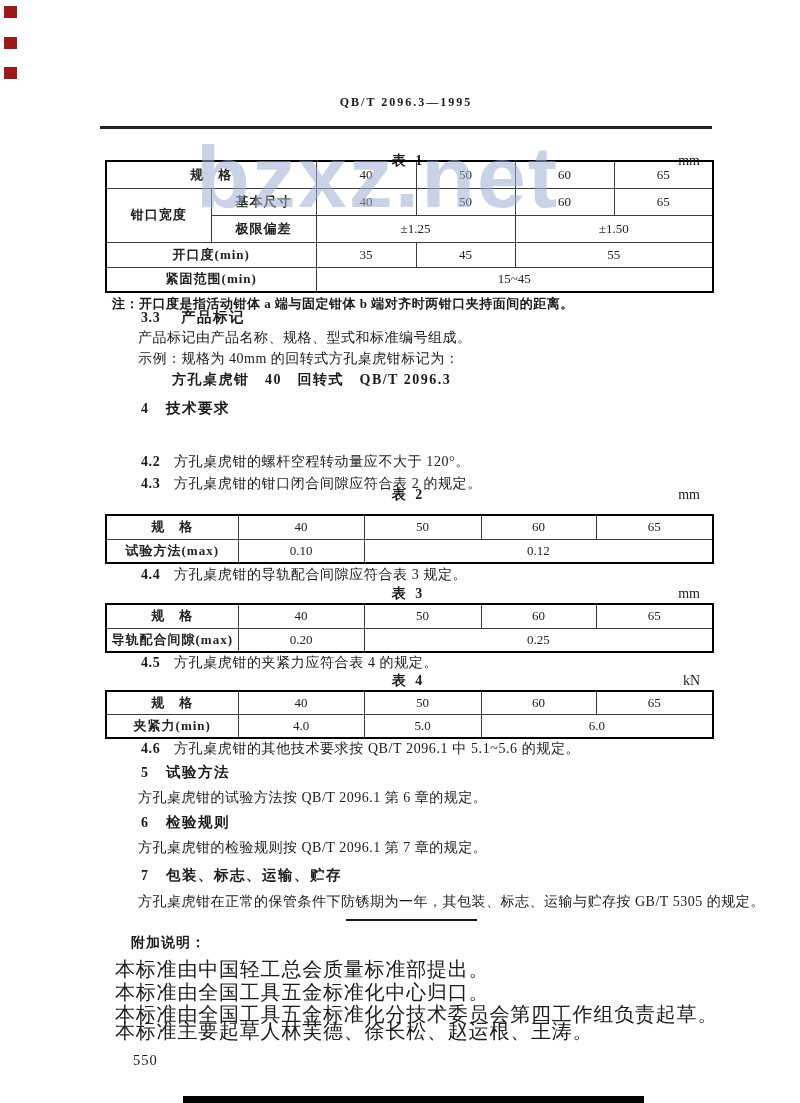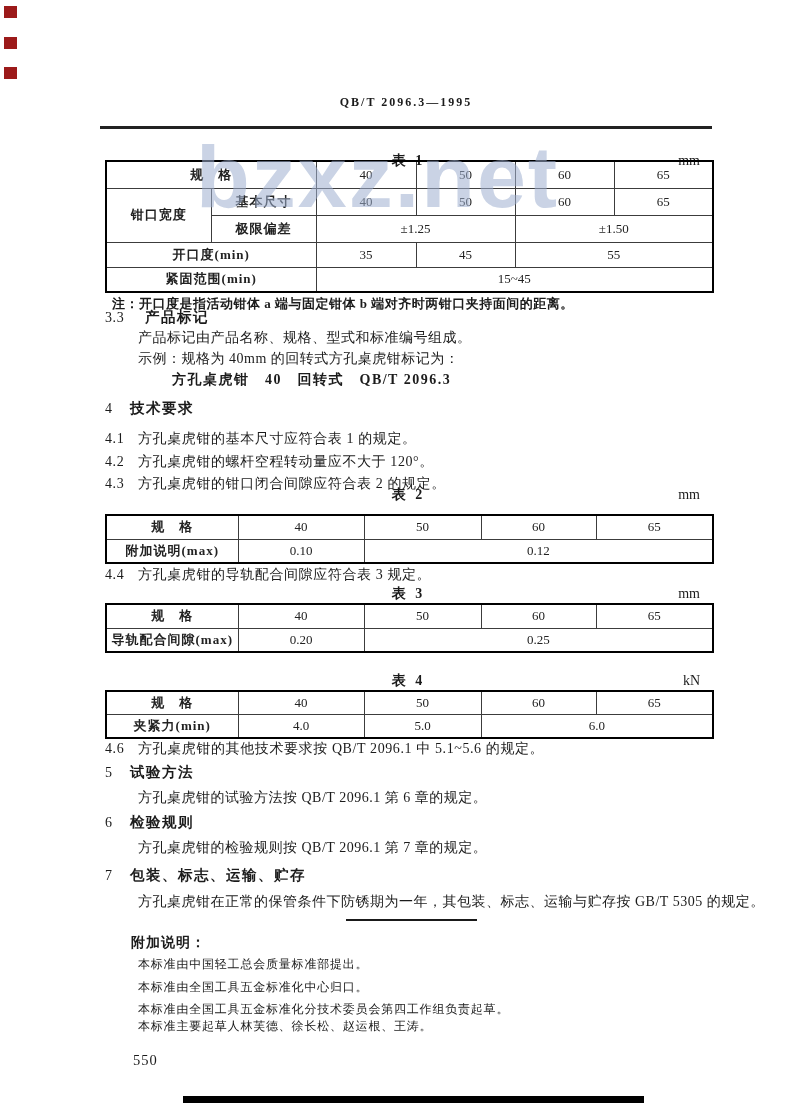--- a/index.html
+++ b/index.html
@@ -33,32 +33,32 @@
     border:2px solid #000000; }
   table.t td { border:1px solid #3c3c3c; text-align:center; vertical-align:middle;
     font-size:13px; padding:0; color:#222; }
   table.t td.lbl { font-weight:bold; letter-spacing:1px; }
 
   .note { position:absolute; left:112px; font-size:13px; font-weight:bold;
     white-space:nowrap; letter-spacing:0.5px; }
 
   
   .clause { position:absolute; left:105px; white-space:nowrap; font-size:14px; letter-spacing:0.6px; }
-  .clause .num { font-weight:normal; display:inline-block; }
+  .clause .num { font-weight:bold; display:inline-block;margin-left:36px; }
   .nw25 { width:25px; }
   .nw33 { width:33px; }
   .nw40 { width:40px; }
   .clause .ttl { font-weight:bold; font-size:14.5px; letter-spacing:1.5px; }
   .body { position:absolute; left:138px; font-size:14px; white-space:nowrap; letter-spacing:0.5px; }
   .body.bold { font-weight:bold; letter-spacing:1.5px; }
 
   .sep { position:absolute; left:346px; top:919px; width:131px; height:2px; background:#1a1a1a; }
 
   .appendix-title { position:absolute; left:131px; font-size:14px; font-weight:bold; letter-spacing:1px; white-space:nowrap; }
-  .appendix-line { position:absolute; left:138px; font-size:12px; letter-spacing:0.8px; white-space:nowrap; }
+  .appendix-line { position:absolute; left:115px; font-size:20px; letter-spacing:0.8px; white-space:nowrap; }
 
   .page-number { position:absolute; left:133px; top:1052px; font-size:14.5px; letter-spacing:1px; }
   .bottom-bar { position:absolute; left:183px; top:1096px; width:461px; height:7px; background:#000; }
 </style>
 </head>
 <body>
 
 <div class="page">
 
   <div class="mark" style="top:6px"></div>
@@ -123,23 +123,20 @@
   <div class="clause" style="top:308px">
     <span class="num nw40">3.3</span><span class="ttl">产品标记</span>
   </div>
   <div class="body" style="top:329px">产品标记由产品名称、规格、型式和标准编号组成。</div>
   <div class="body" style="top:350px">示例：规格为 40mm 的回转式方孔桌虎钳标记为：</div>
   <div class="body bold" style="top:371px; left:172px">方孔桌虎钳　40　回转式　QB/T 2096.3</div>
 
   <div class="clause" style="top:399px">
     <span class="num nw25">4</span><span class="ttl">技术要求</span>
   </div>
-  <div class="clause" style="top:430px">
-    <span class="num nw33">4.1</span><span>方孔桌虎钳的基本尺寸应符合表 1 的规定。</span>
-  </div>
   <div class="clause" style="top:453px">
     <span class="num nw33">4.2</span><span>方孔桌虎钳的螺杆空程转动量应不大于 120°。</span>
   </div>
   <div class="clause" style="top:475px">
     <span class="num nw33">4.3</span><span>方孔桌虎钳的钳口闭合间隙应符合表 2 的规定。</span>
   </div>
 
   <div class="cap-row" style="top:486px">
     <span class="cap">表 2</span>
     <span class="unit">mm</span>
@@ -154,21 +151,21 @@
     </colgroup>
     <tbody>
         <tr style="height:24px">
       <td class="lbl">规　格</td>
       <td>40</td>
       <td>50</td>
       <td>60</td>
       <td>65</td>
     </tr>
     <tr style="height:24px">
-      <td class="lbl">附加说明(max)</td>
+      <td class="lbl">试验方法(max)</td>
       <td>0.10</td>
       <td colspan="3">0.12</td>
     </tr>
   </tbody>
     </table>
 
   <div class="clause" style="top:566px">
     <span class="num nw33">4.4</span><span>方孔桌虎钳的导轨配合间隙应符合表 3 规定。</span>
   </div>
 
@@ -193,20 +190,23 @@
       <td>65</td>
     </tr>
     <tr style="height:24px">
       <td class="lbl">导轨配合间隙(max)</td>
       <td>0.20</td>
       <td colspan="3">0.25</td>
     </tr>
   </tbody>
     </table>
 
+  <div class="clause" style="top:654px">
+    <span class="num nw33">4.5</span><span>方孔桌虎钳的夹紧力应符合表 4 的规定。</span>
+  </div>
 
   <div class="cap-row" style="top:672px">
     <span class="cap">表 4</span>
     <span class="unit">kN</span>
   </div>
   <table class="t" style="top:690px">
     <colgroup>
       <col style="width:132px">
         <col style="width:126px">
         <col style="width:117px">

